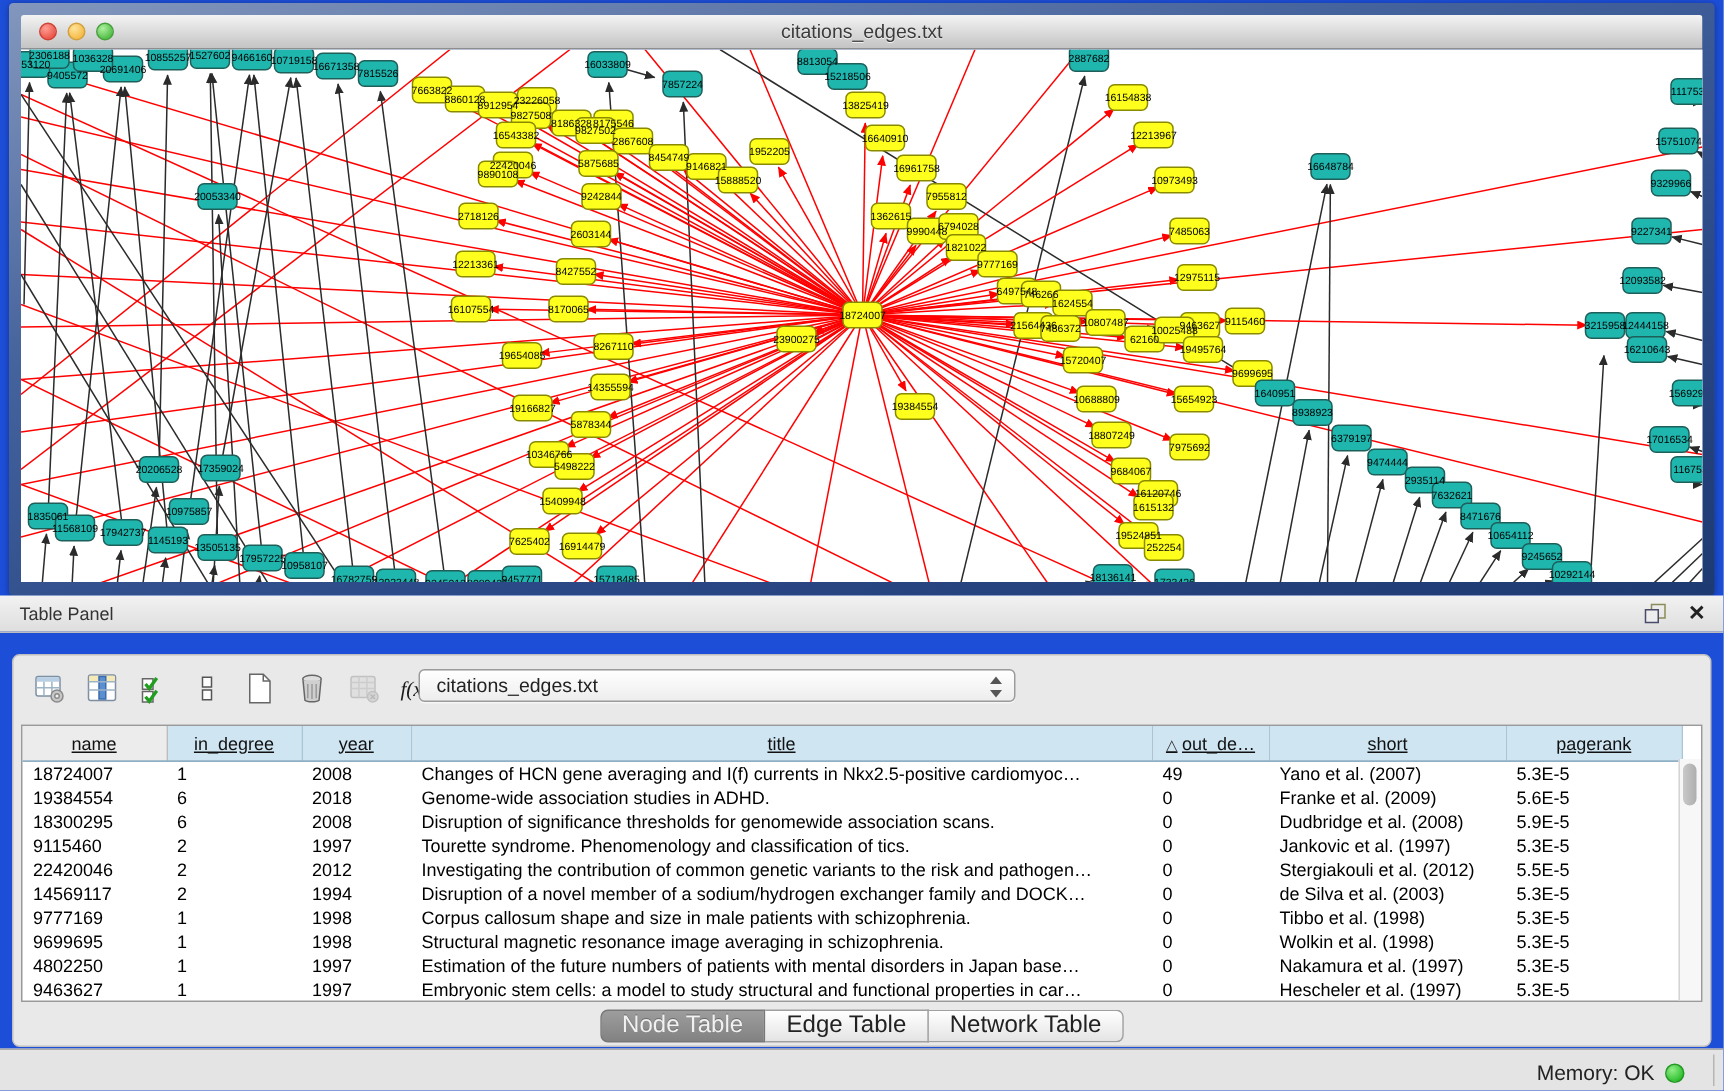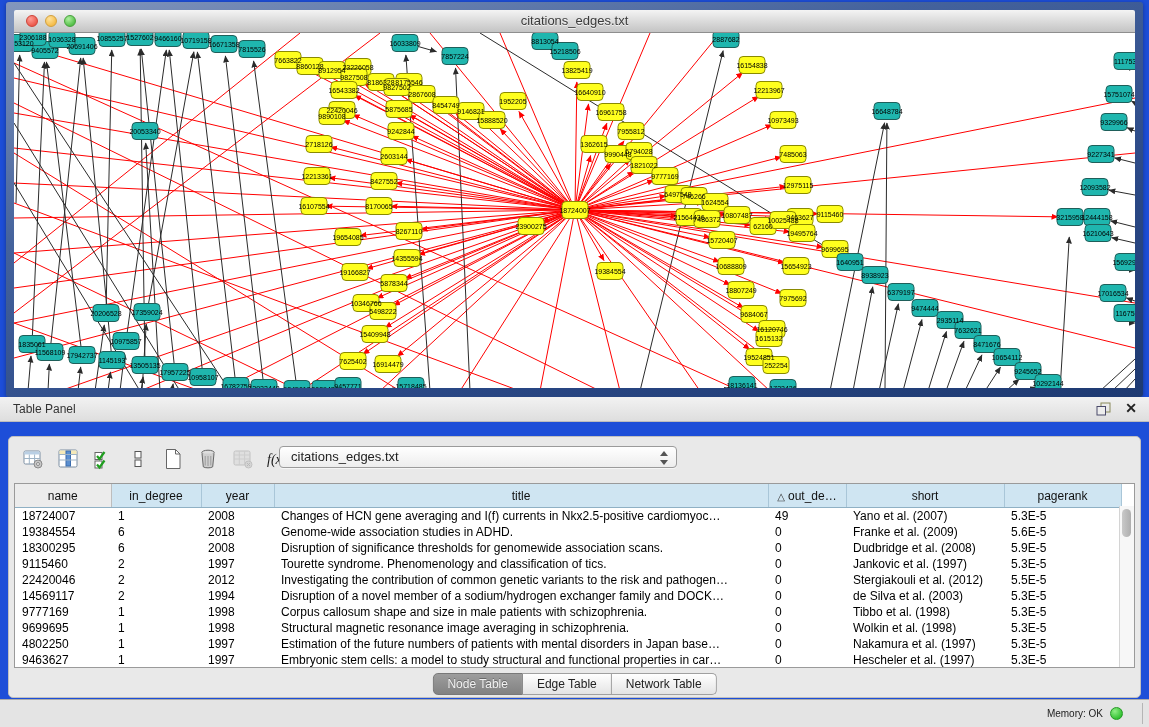--- a/index.html
+++ b/index.html
@@ -45,39 +45,39 @@
   .dd-arrows span{position:absolute;left:1px;width:0;height:0;border-left:4px solid transparent;border-right:4px solid transparent;}
   .dd-arrows .up{top:1px;border-bottom:5px solid #555;}
   .dd-arrows .dn{bottom:1px;border-top:5px solid #555;}
 
   
   .table-box{position:absolute;left:5px;top:46px;width:1121px;height:185px;box-sizing:border-box;
     background:#fff;border:1px solid #9a9a9a;overflow:hidden;}
   table{border-collapse:collapse;table-layout:fixed;width:1106px;}
   col.c0{width:96px}col.c1{width:90px}col.c2{width:73px}col.c3{width:494px}col.c4{width:78px}col.c5{width:158px}col.c6{width:117px}
   th{height:21px;background:#cfe5f2;font-weight:normal;font-size:12px;color:#111;
-    border-right:1px solid #a9c6d8;border-bottom:1px solid #8fb0c4;text-align:center;overflow:hidden;white-space:nowrap;}
+    border-right:1px solid #a9c6d8;border-bottom:1px solid #8fb0c4;text-align:center;overflow:hidden;white-space:nowrap;text-decoration:underline;}
   th.keycol{background:#ececec;border-right:1px solid #bdbdbd;}
   .sortglyph{font-size:10px;margin-right:3px;color:#333;}
   td{height:16px;font-size:12px;color:#000;padding:0 7px;white-space:nowrap;overflow:hidden;text-overflow:clip;}
   .vscroll{position:absolute;right:0;top:22px;bottom:0;width:14px;background:#f7f7f7;border-left:1px solid #d4d4d4;}
   .vthumb{position:absolute;left:2px;top:3px;width:9px;height:28px;background:linear-gradient(90deg,#c9c9c9,#aeaeae);border-radius:5px;}
 
   
   .tabs{position:absolute;left:50%;top:236px;transform:translateX(-50%);display:flex;height:22px;}
   .tab{border:1px solid #a0a0a0;border-left:none;background:linear-gradient(#ffffff,#e4e4e4);
-    font-size:12px;color:#222;line-height:20px;padding:0 14px;cursor:pointer;white-space:nowrap;}
+    font-size:16px;color:#222;line-height:20px;padding:0 14px;cursor:pointer;white-space:nowrap;}
   .tab:first-child{border-left:1px solid #a0a0a0;border-radius:5px 0 0 5px;}
   .tab:last-child{border-radius:0 5px 5px 0;}
   .tab.active{background:linear-gradient(#9d9d9d,#828282);color:#f1f1f1;border-color:#787878;text-shadow:0 -1px 0 #6a6a6a;}
 
   
   .statusbar{position:absolute;left:0;bottom:0;width:1149px;height:28px;box-sizing:border-box;
     border-top:1px solid #ababab;background:#e4e4e4;}
-  .mem{position:absolute;right:26px;top:7px;font-size:10px;color:#222;display:flex;align-items:center;gap:7px;}
+  .mem{position:absolute;right:26px;top:7px;font-size:14px;color:#222;display:flex;align-items:center;gap:7px;}
   .memdot{width:13px;height:13px;border-radius:50%;box-sizing:border-box;
     background:radial-gradient(circle at 35% 30%,#90ee86,#2fbf2f 75%);border:1px solid #249a24;}
   .sb-sep{position:absolute;right:6px;top:3px;bottom:3px;width:0;border-right:1px solid #b5b5b5;}
 </style>
 </head>
 <body>
 
 <div class="page">
 
   <div class="net-window">

